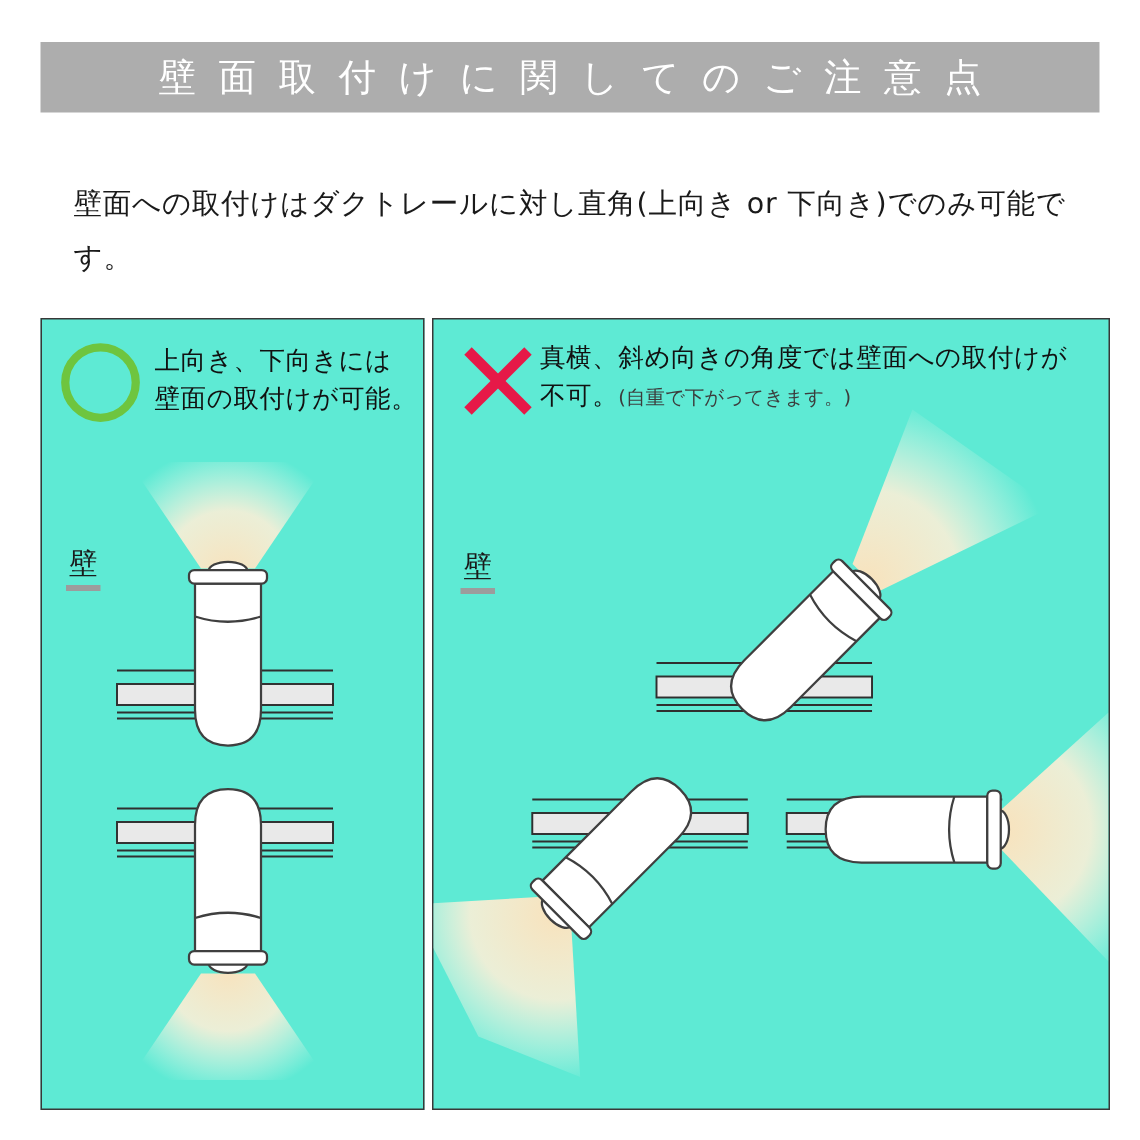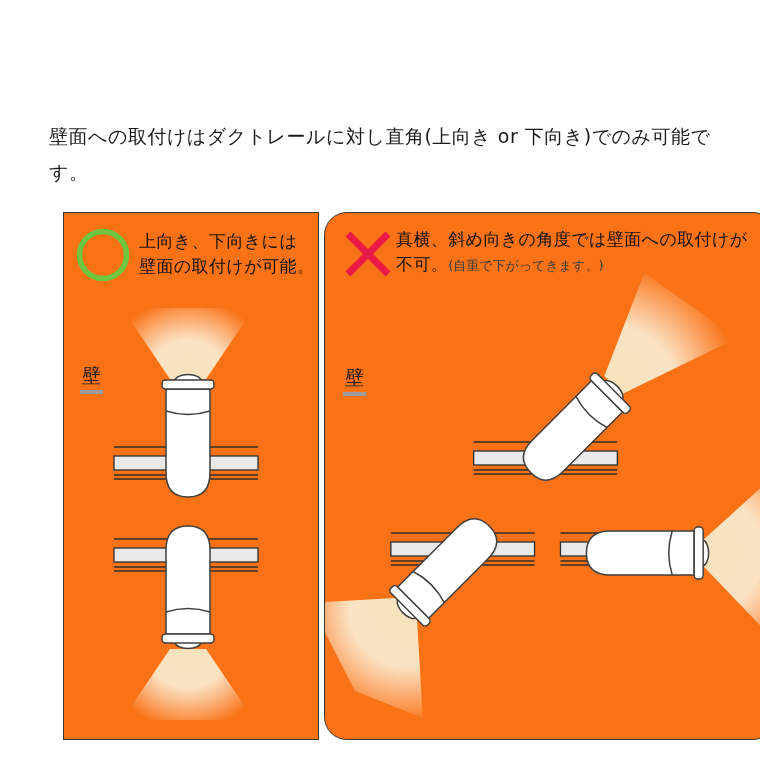--- a/index.html
+++ b/index.html
@@ -7,23 +7,23 @@
         font-family:"DejaVu Sans","Liberation Sans",sans-serif;color:#1a1a1a;}
 
   .title-bar{position:absolute;left:27px;top:28px;width:706px;height:47px;
              background:#adadad;color:#fff;font-size:25px;line-height:47px;
              text-align:center;letter-spacing:15px;text-indent:15px;white-space:nowrap;}
 
   .intro{position:absolute;left:37px;top:106px;width:700px;margin:12px;
          font-size:19px;line-height:36px;letter-spacing:.5px;color:#1a1a1a;}
 
   .panel{position:absolute;top:212px;height:528px;border:1.5px solid #383838;
-         box-sizing:border-box;background:#f97316;margin-left:36px;}
+         box-sizing:border-box;background:#5eead4;}
   .panel-ok{left:27px;width:256px;}
-  .panel-ng{left:288px;width:452px;border-radius:23px;}
+  .panel-ng{left:288px;width:452px;}
   .diagram{position:absolute;left:0;top:0;width:100%;height:100%;}
 
   .panel-header{position:absolute;left:0;top:0;width:100%;}
   .ok-icon{position:absolute;left:12px;top:15px;}
   .ng-icon{position:absolute;left:19px;top:18px;}
   .caption{position:absolute;font-size:17px;line-height:25px;letter-spacing:.4px;
            color:#111;white-space:nowrap;}
   .panel-ok .caption{left:75px;top:16px;}
   .panel-ng .caption{left:71px;top:14px;}
   .caption .note{font-size:13px;color:#3c3c3c;letter-spacing:0;}
@@ -31,20 +31,23 @@
   .wall-label{position:absolute;font-size:19px;color:#1a1a1a;
               border-bottom:4px solid #9c9c9c;padding:0 2px 1px 2px;}
   .panel-ok .wall-label{left:16px;top:150px;}
   .panel-ng .wall-label{left:18px;top:152px;}
 </style>
 </head>
 <body>
 
 <div class="page">
 
+  <div class="title-bar">
+    <span>壁面取付けに関してのご注意点</span>
+  </div>
 
   <p class="intro">
     <span>壁面への取付けはダクトレールに対し直角(上向き or 下向き)でのみ可能です。</span><br>
   </p>
 
   <div class="panel panel-ok">
 
     <svg class="diagram" viewBox="0 0 254 526" preserveAspectRatio="none">
       <defs>
         <g id="fixture" stroke="#3f3f3f" stroke-width="1.5" fill="#ffffff">

